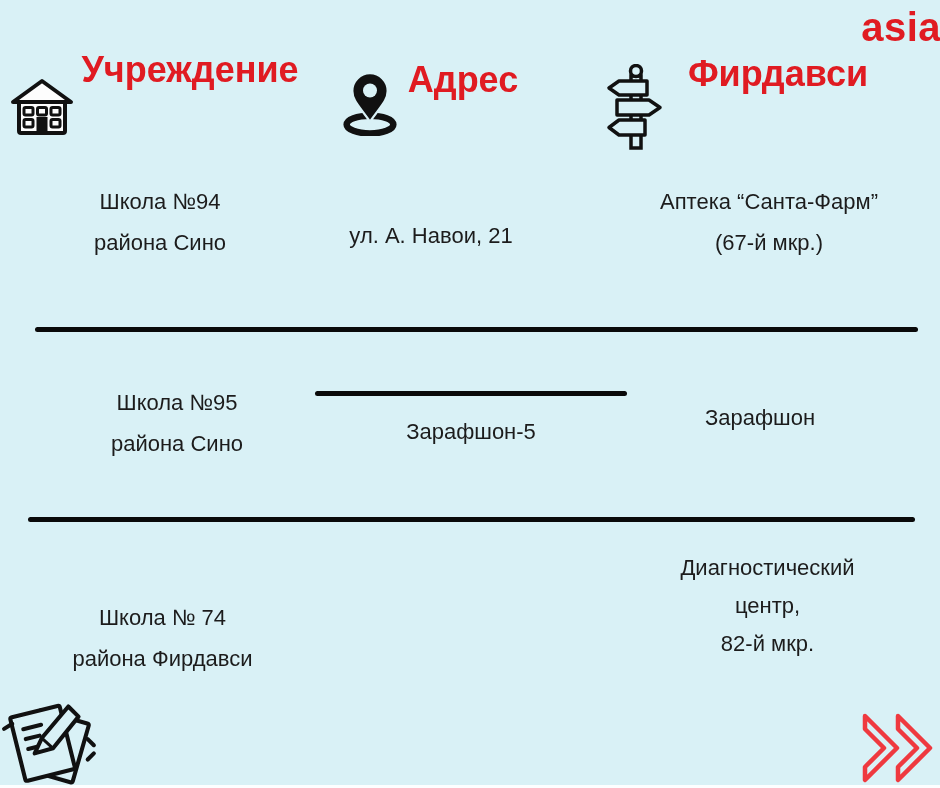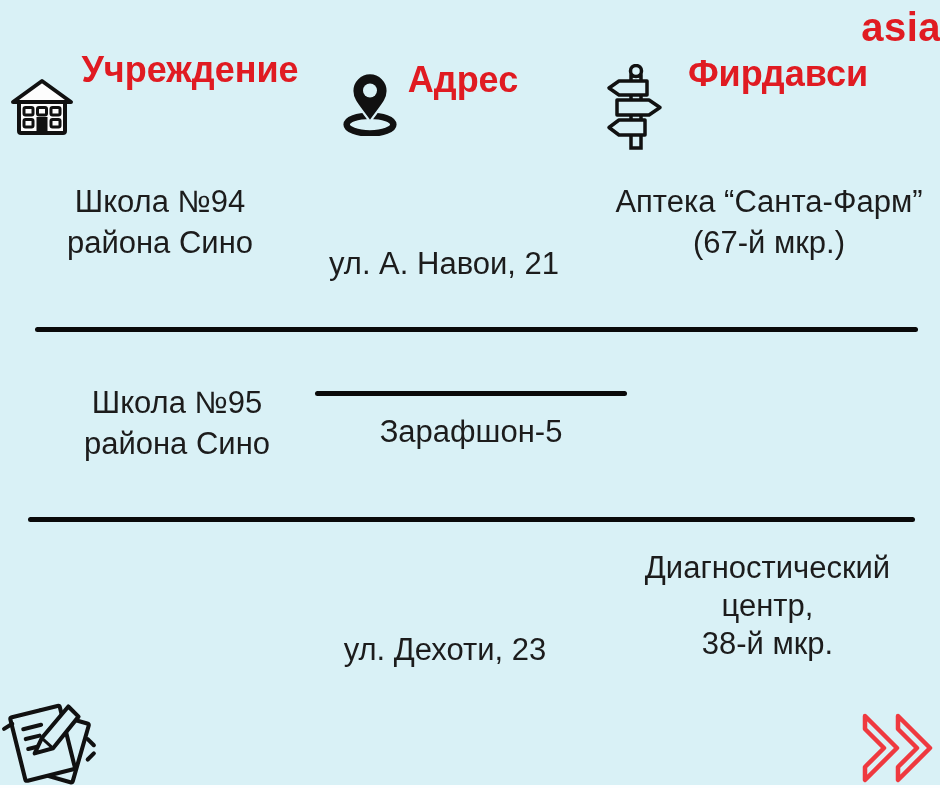--- a/index.html
+++ b/index.html
@@ -20,25 +20,25 @@
   }
   .hdr-label {
     font-size: 36px; font-weight: 700; color: #e01b22;
     text-align: center; line-height: 40px;
   }
   .h-institution { left: 55px;  top: 50px; width: 270px; }
   .h-address     { left: 388px; top: 60px; width: 150px; }
   .h-landmark    { left: 668px; top: 54px; width: 220px; }
 
   .cell {
-    font-size: 31px; line-height: 41px; text-align: center;
+    font-size: 22px; line-height: 41px; text-align: center;
     white-space: pre-line; color: #1c1c1c;
   }
   .r1-institution { left: 25px;  top: 181px; width: 270px; }
-  .r1-address     { left: 314px; top: 215px; width: 260px; margin-top: 28px; }
+  .r1-address     { left: 301px; top: 215px; width: 260px; }
   .r1-landmark    { left: 598px; top: 181px; width: 342px; }
 
   .r2-institution { left: 42px;  top: 382px; width: 270px; }
   .r2-address     { left: 315px; top: 411px; width: 312px; }
   .r2-landmark    { left: 600px; top: 397px; width: 320px; }
 
   .r3-institution { left: 15px;  top: 597px; width: 295px; }
   .r3-address     { left: 315px; top: 629px; width: 260px; }
   .r3-landmark    { left: 600px; top: 549px; width: 335px; line-height: 38px; }
 
@@ -105,27 +105,29 @@
   <div class="abs cell r1-address">ул. А. Навои, 21</div>
   <div class="abs cell r1-landmark">Аптека “Санта-Фарм”
 (67-й мкр.)</div>
 
   <div class="abs sep sep-1"></div>
 
   <div class="abs cell r2-institution">Школа №95
 района Сино</div>
   <div class="abs mini-line"></div>
   <div class="abs cell r2-address">Зарафшон-5</div>
+  <div class="abs cell r2-landmark">Зарафшон</div>
 
   <div class="abs sep sep-2"></div>
 
-  <div class="abs cell r3-address">ул. Дехоти, 23</div>
+  <div class="abs cell r3-institution">Школа № 74
+района Фирдавси</div>
   <div class="abs cell r3-landmark">Диагностический
 центр,
-38-й мкр.</div>
+82-й мкр.</div>
 
   <div class="abs icon-notepad">
     <svg viewBox="0 0 100 100" width="102" height="102">
       <g transform="rotate(16 58 62)">
         <rect x="30" y="32" width="50" height="60" rx="2" fill="none" stroke="#111" stroke-width="4"></rect>
       </g>
       <g transform="rotate(-14 42 55)">
         <rect x="16" y="26" width="50" height="64" rx="2" fill="#d9f1f6" stroke="#111" stroke-width="4"></rect>
         <line x1="26" y1="40" x2="44" y2="40" stroke="#111" stroke-width="4" stroke-linecap="round"></line>
         <line x1="26" y1="50" x2="40" y2="50" stroke="#111" stroke-width="4" stroke-linecap="round"></line>

